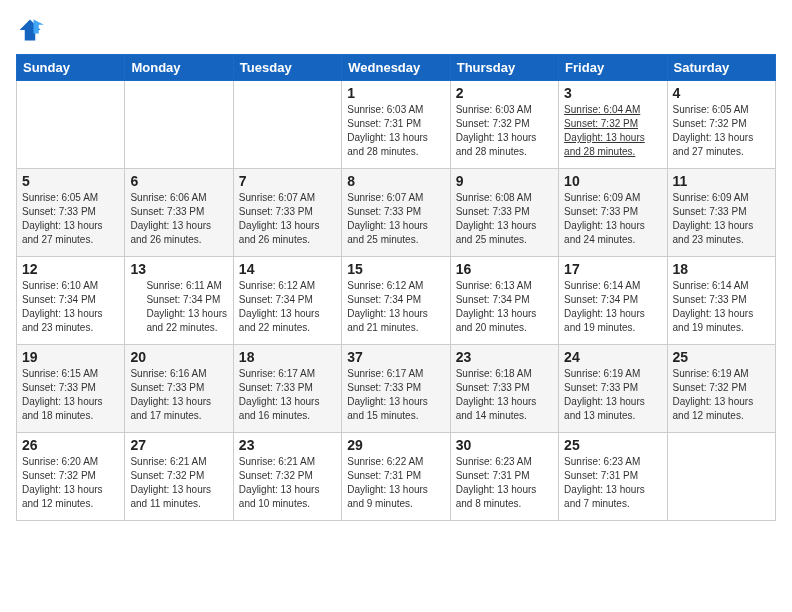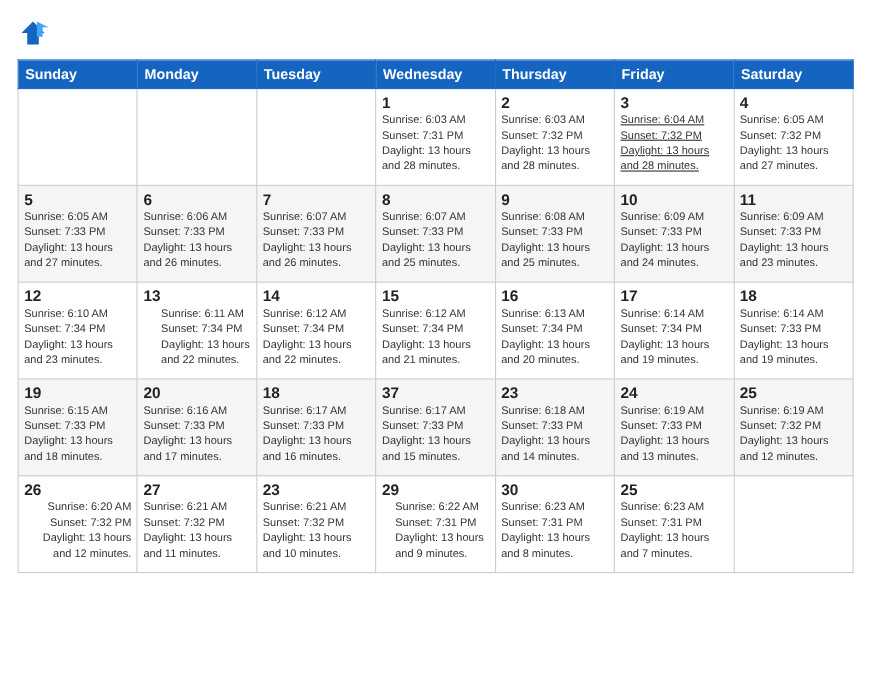--- a/index.html
+++ b/index.html
@@ -298,42 +298,42 @@
           <span class="day-number">25</span>
           <div class="day-info" style="white-space: pre-line;">Sunrise: 6:19 AM
 Sunset: 7:32 PM
 Daylight: 13 hours
 and 12 minutes.</div>
         </td>
       </tr>
       <tr>
         <td>
           <span class="day-number">26</span>
-          <div class="day-info" style="white-space: pre-line; text-align: right;">Sunrise: 6:20 AM
+          <div class="day-info" style="white-space: pre-line;">Sunrise: 6:20 AM
 Sunset: 7:32 PM
 Daylight: 13 hours
 and 12 minutes.</div>
         </td>
         <td>
           <span class="day-number">27</span>
           <div class="day-info" style="white-space: pre-line;">Sunrise: 6:21 AM
 Sunset: 7:32 PM
 Daylight: 13 hours
 and 11 minutes.</div>
         </td>
         <td>
           <span class="day-number">23</span>
           <div class="day-info" style="white-space: pre-line;">Sunrise: 6:21 AM
 Sunset: 7:32 PM
 Daylight: 13 hours
 and 10 minutes.</div>
         </td>
         <td>
           <span class="day-number">29</span>
-          <div class="day-info" style="white-space: pre-line; margin-left: 12px;">Sunrise: 6:22 AM
+          <div class="day-info" style="white-space: pre-line;">Sunrise: 6:22 AM
 Sunset: 7:31 PM
 Daylight: 13 hours
 and 9 minutes.</div>
         </td>
         <td>
           <span class="day-number">30</span>
           <div class="day-info" style="white-space: pre-line;">Sunrise: 6:23 AM
 Sunset: 7:31 PM
 Daylight: 13 hours
 and 8 minutes.</div>

